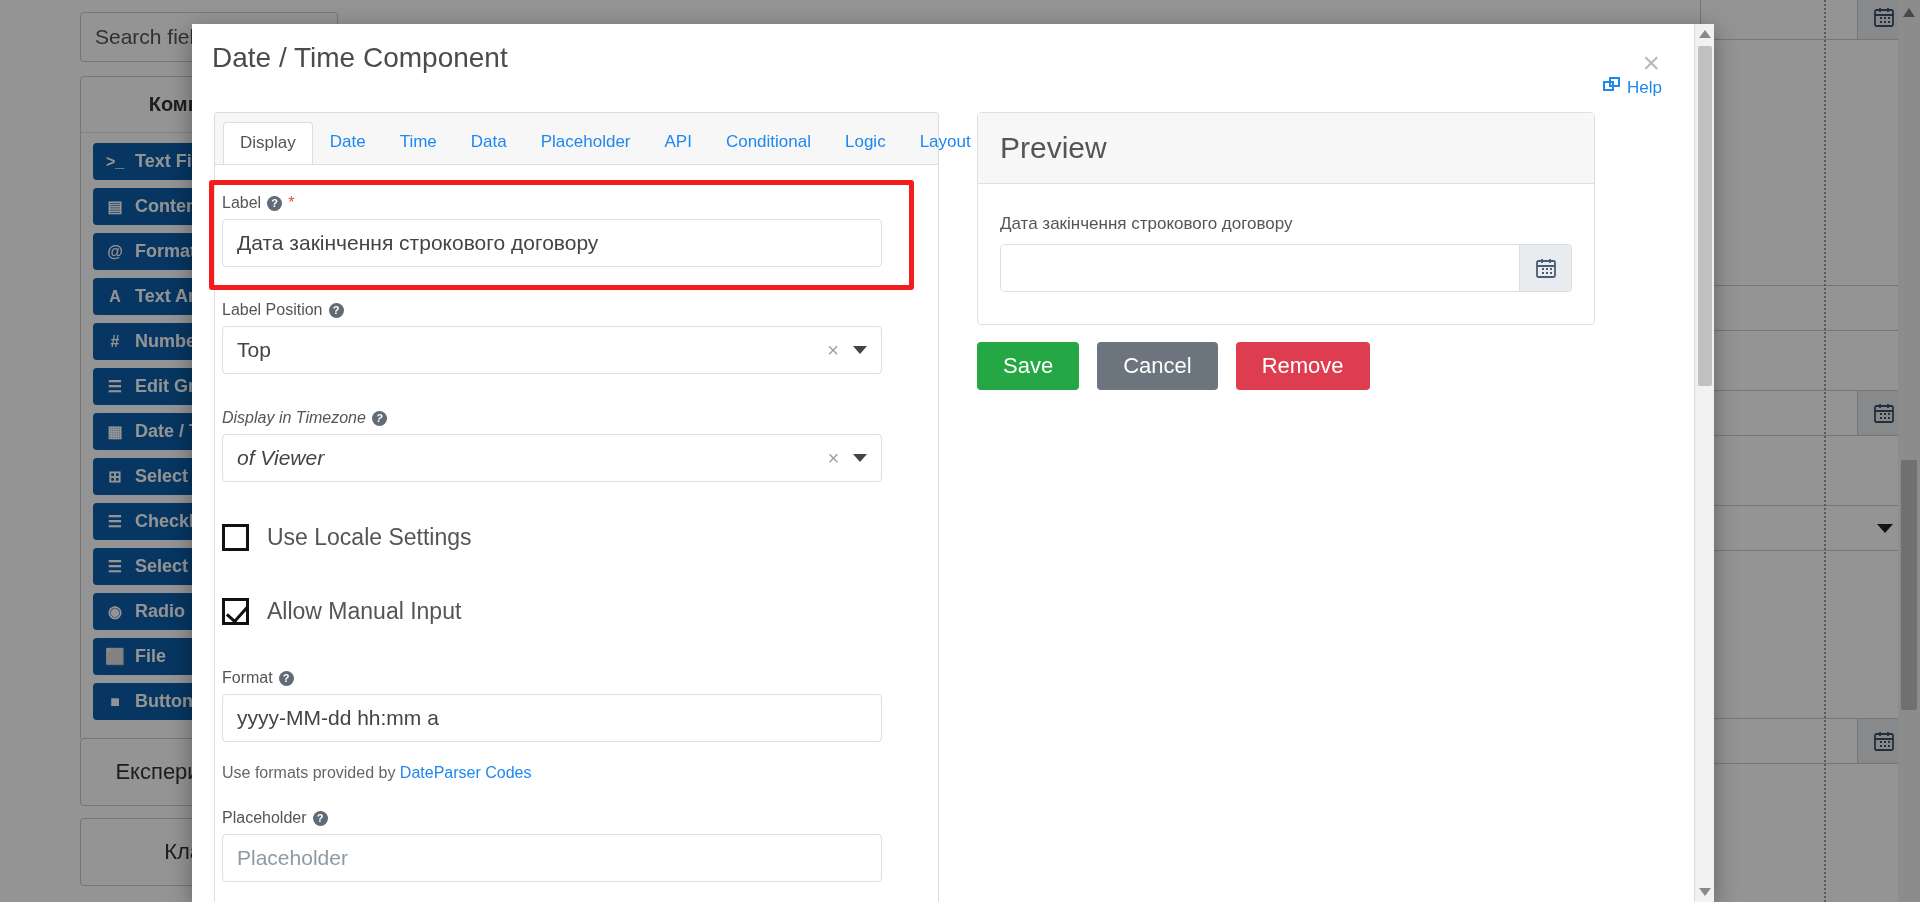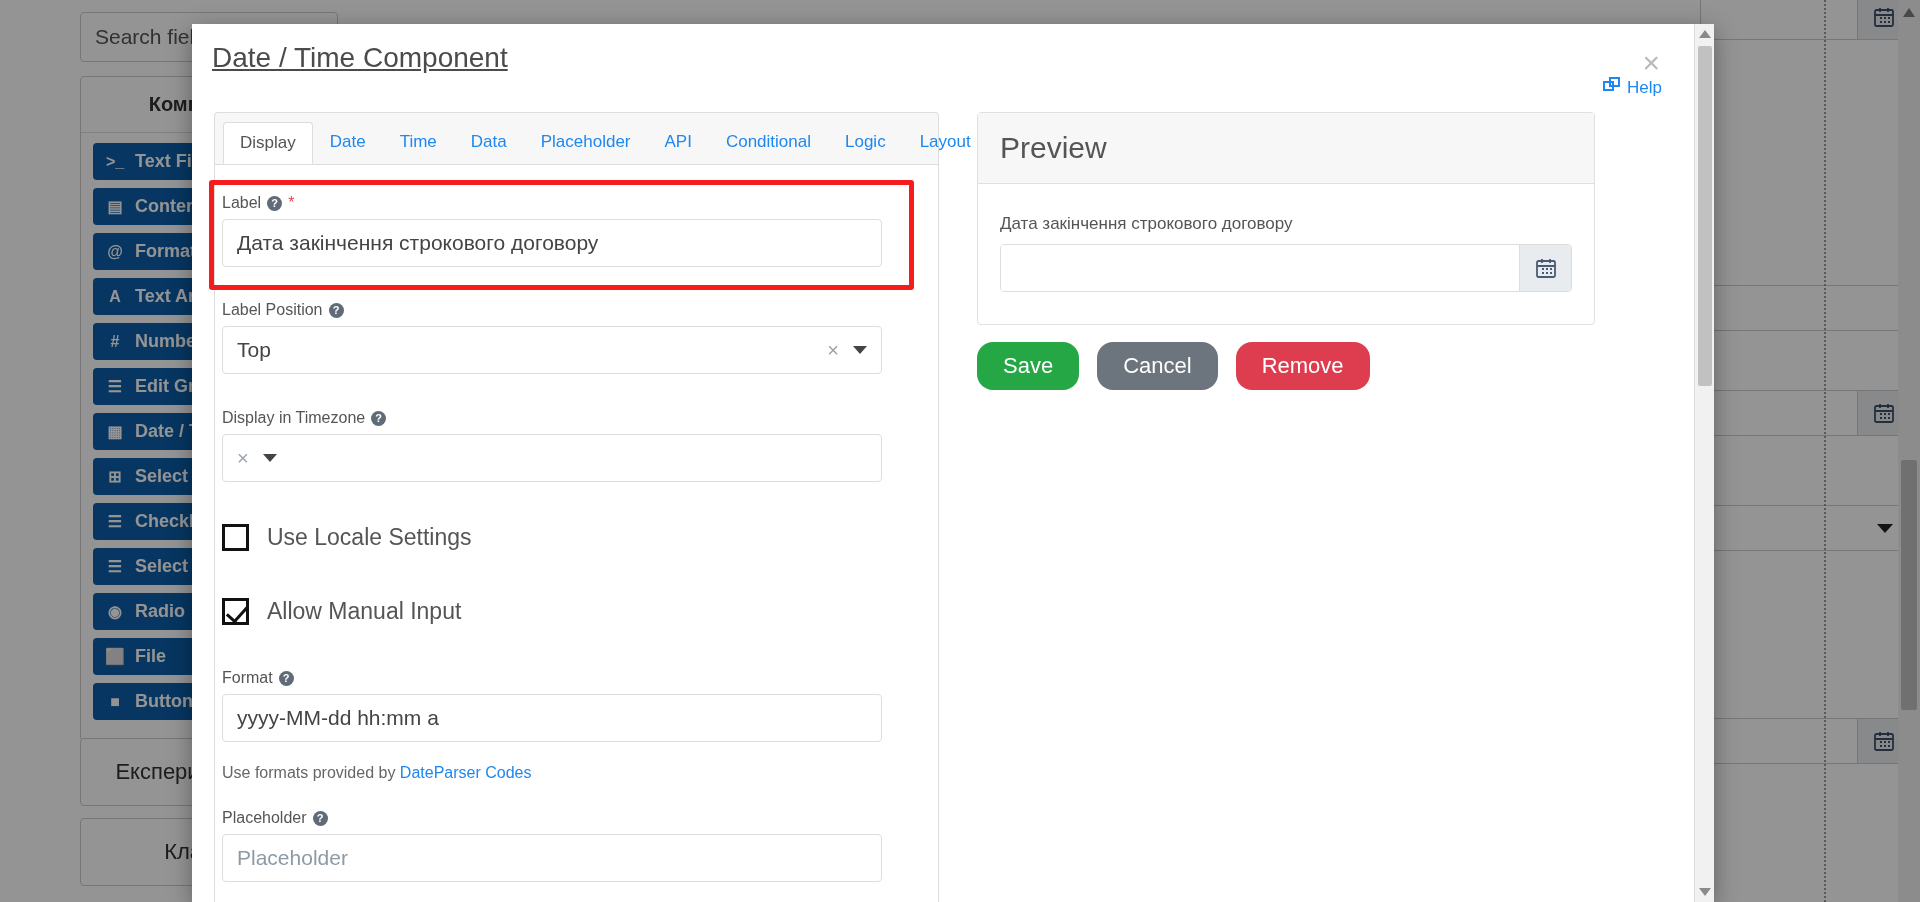--- a/index.html
+++ b/index.html
@@ -77,21 +77,21 @@
     display: flex; flex-direction: column; overflow: hidden;
   }
   #modal-scrollarea {
     position: relative; flex: 1; overflow: hidden;
     padding: 0 0 0 0;
   }
   .modal-inner { position: relative; width: 1504px; height: 100%; }
 
   .modal-title {
     position: absolute; left: 20px; top: 18px;
-    font-size: 28px; color: #4b4b4b; font-weight: normal; text-decoration: underline;
+    font-size: 28px; color: #4b4b4b; font-weight: normal;
   }
   .close-x {
     position: absolute; right: 36px; top: 28px;
     font-size: 30px; line-height: 22px; color: #b9b9b9; cursor: pointer;
     font-weight: 300;
   }
   .help-link {
     position: absolute; right: 34px; top: 52px;
     display: flex; align-items: center; gap: 6px;
     color: #1e87f0; font-size: 17px; cursor: pointer;
@@ -188,21 +188,21 @@
     display: flex; border: 1px solid #ddd; border-radius: 4px; overflow: hidden;
   }
   .preview-input { flex: 1; height: 46px; background: #fff; }
   .preview-calbtn {
     width: 52px; background: #e9ecef; border-left: 1px solid #ddd;
     display: flex; align-items: center; justify-content: center; cursor: pointer;
   }
 
   .btnrow { position: absolute; left: 785px; top: 318px; display: flex; gap: 18px; }
   .btn {
-    border: none; border-radius: 16px; color: #fff; font-size: 22px;
+    border: none; border-radius: 4px; color: #fff; font-size: 22px;
     padding: 11px 26px; cursor: pointer;
     font-family: "Liberation Sans", sans-serif;
   }
 
   
   .vscroll {
     position: absolute; right: 0; top: 0; bottom: 0; width: 20px;
     background: #f1f1f1; border-left: 1px solid #ddd;
   }
   .vscroll .thumb {
@@ -391,26 +391,27 @@
           <span>Label Position</span>
           <span class="q-icon">?</span>
         </div>
         <div class="fselect">
           <span class="val">Top</span>
           <span class="clear-x">×</span>
           <span class="dd"></span>
         </div>
       </div>
 
-      <div class="field" style="top:385px;">
+      <div class="field" style="top:385px;font-style:italic;">
         <div class="flabel">
           <span>Display in Timezone</span>
           <span class="q-icon">?</span>
         </div>
         <div class="fselect">
+          <span class="val">of Viewer</span>
           <span class="clear-x">×</span>
           <span class="dd"></span>
         </div>
       </div>
 
       <div class="cbrow" style="top:500px;">
         <span class="cbox" id="cb-locale"></span>
         <span class="cblabel">Use Locale Settings</span>
       </div>
 

